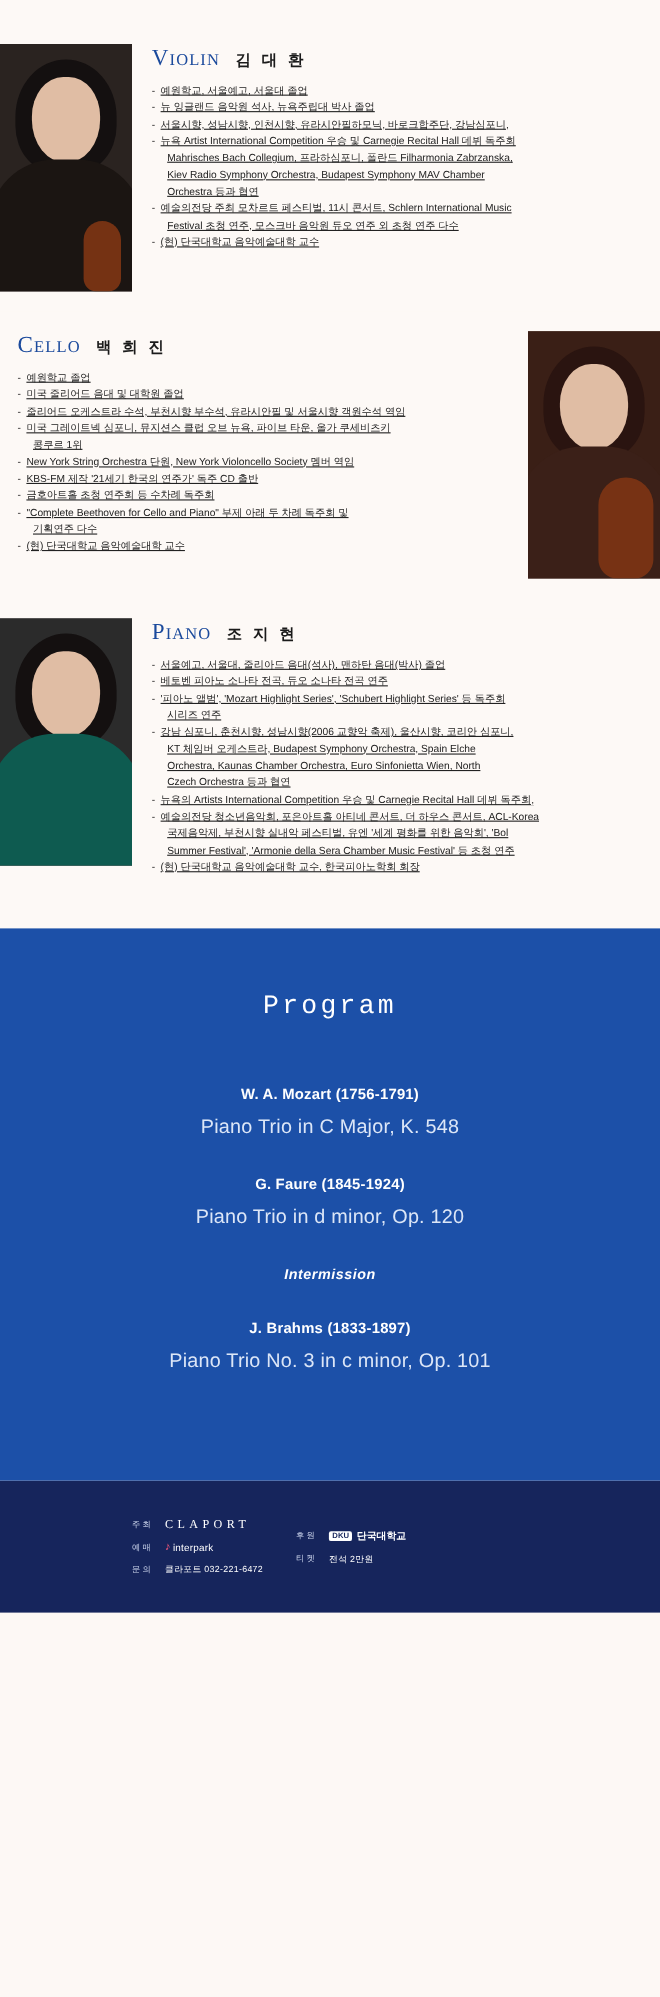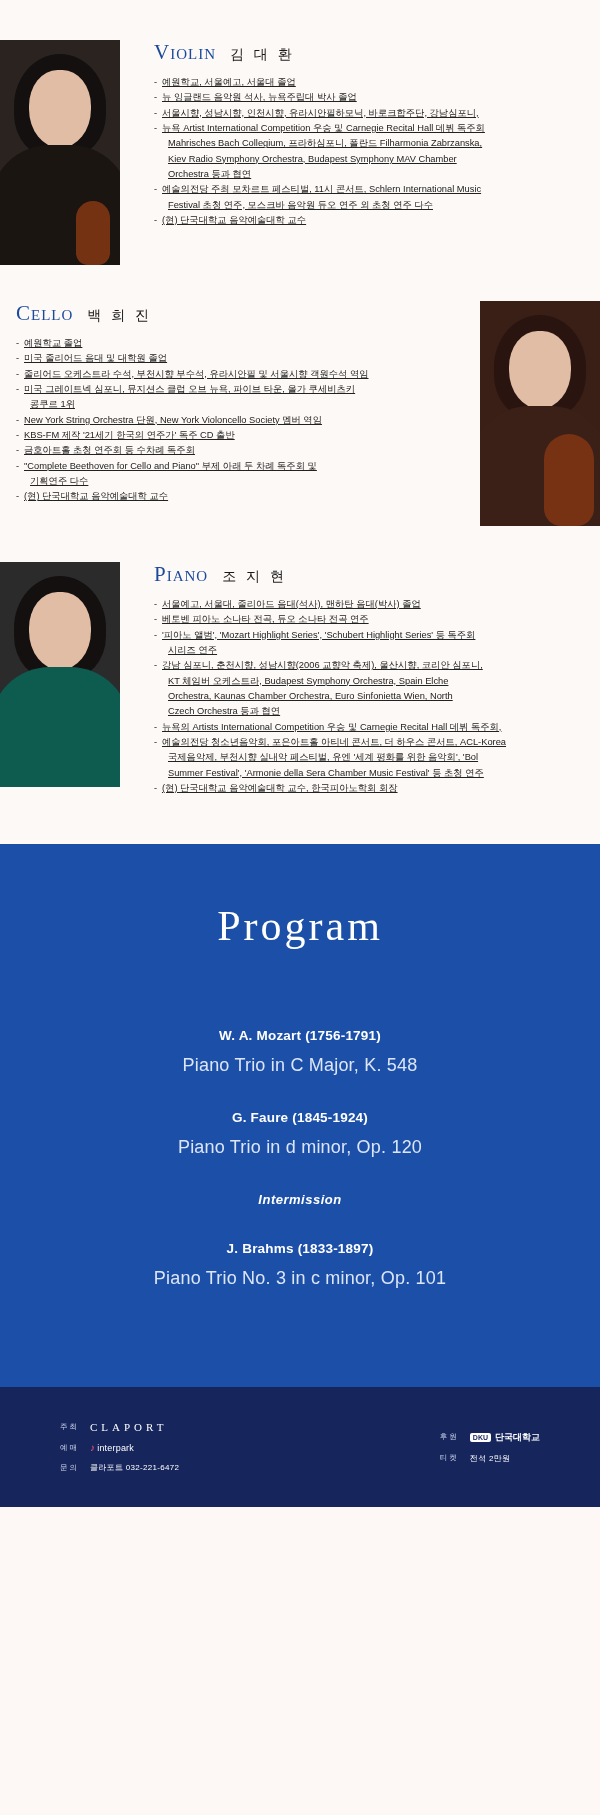--- a/index.html
+++ b/index.html
@@ -69,39 +69,39 @@
     position: absolute;
     bottom: 0; right: 6px;
     width: 50px; height: 92px;
     background: #7a3414;
     border-radius: 26px 26px 18px 18px;
     opacity: .95;
   }
   .instrument.small { width: 34px; height: 64px; right: 10px; }
 
   .perf-info { flex: 1 1 auto; padding: 0 18px; }
-  .perf-info.left-pad { padding-left: 34px; padding-right: 20px; }
+  .perf-info.left-pad { padding-left: 18px; padding-right: 20px; }
   .perf-info.right-pad { padding-left: 16px; padding-right: 18px; }
 
   .perf-head {
     display: flex; align-items: baseline; gap: 14px;
     margin-bottom: 10px;
   }
   .perf-part {
     font-family: "Liberation Serif", serif;
     color: #1b4a9c;
     font-size: 21px;
     letter-spacing: 1px;
     font-variant: small-caps;
     text-transform: capitalize;
   }
   .perf-name {
     font-size: 14px;
     color: #1a1a1a;
-    font-weight: normal;
+    font-weight: bold;
     letter-spacing: 3px;
   }
 
   .bio { list-style: none; }
   .bio li {
     font-size: 9.3px;
     line-height: 1.65;
     color: #222;
     padding-left: 8px;
     position: relative;
@@ -118,25 +118,25 @@
 
   
   .program {
     background: #1c50a8;
     color: #fff;
     padding: 58px 0 64px 0;
     text-align: center;
     position: relative;
   }
   .program-title {
-    font-family: Liberation Serif, serif;
-    font-size: 42px;
+    font-family: Liberation Mono, monospace;
+    font-size: 24px;
     letter-spacing: 3px;
     font-weight: normal;
-    margin-bottom: 78px;
+    margin-bottom: 58px;
   }
 
   .piece { margin-bottom: 34px; }
   .piece-composer {
     font-size: 13.5px;
     font-weight: bold;
     margin-bottom: 12px;
     letter-spacing: .2px;
   }
   .piece-work {
@@ -151,23 +151,23 @@
     margin: 30px 0 34px 0;
     letter-spacing: .5px;
   }
 
   
   .footer {
     background: #16255c;
     height: 120px;
     display: flex;
     align-items: center;
-    justify-content: space-between;
+    justify-content: flex-start;
     gap: 30px;
-    padding: 0 60px;
+    padding: 0 120px;
   }
   .foot-col { display: flex; flex-direction: column; gap: 9px; }
   .foot-line { display: flex; align-items: center; gap: 8px; }
   .foot-label {
     color: #cfd8ef;
     font-size: 7.5px;
     letter-spacing: 2px;
     min-width: 22px;
   }
   .foot-val {

